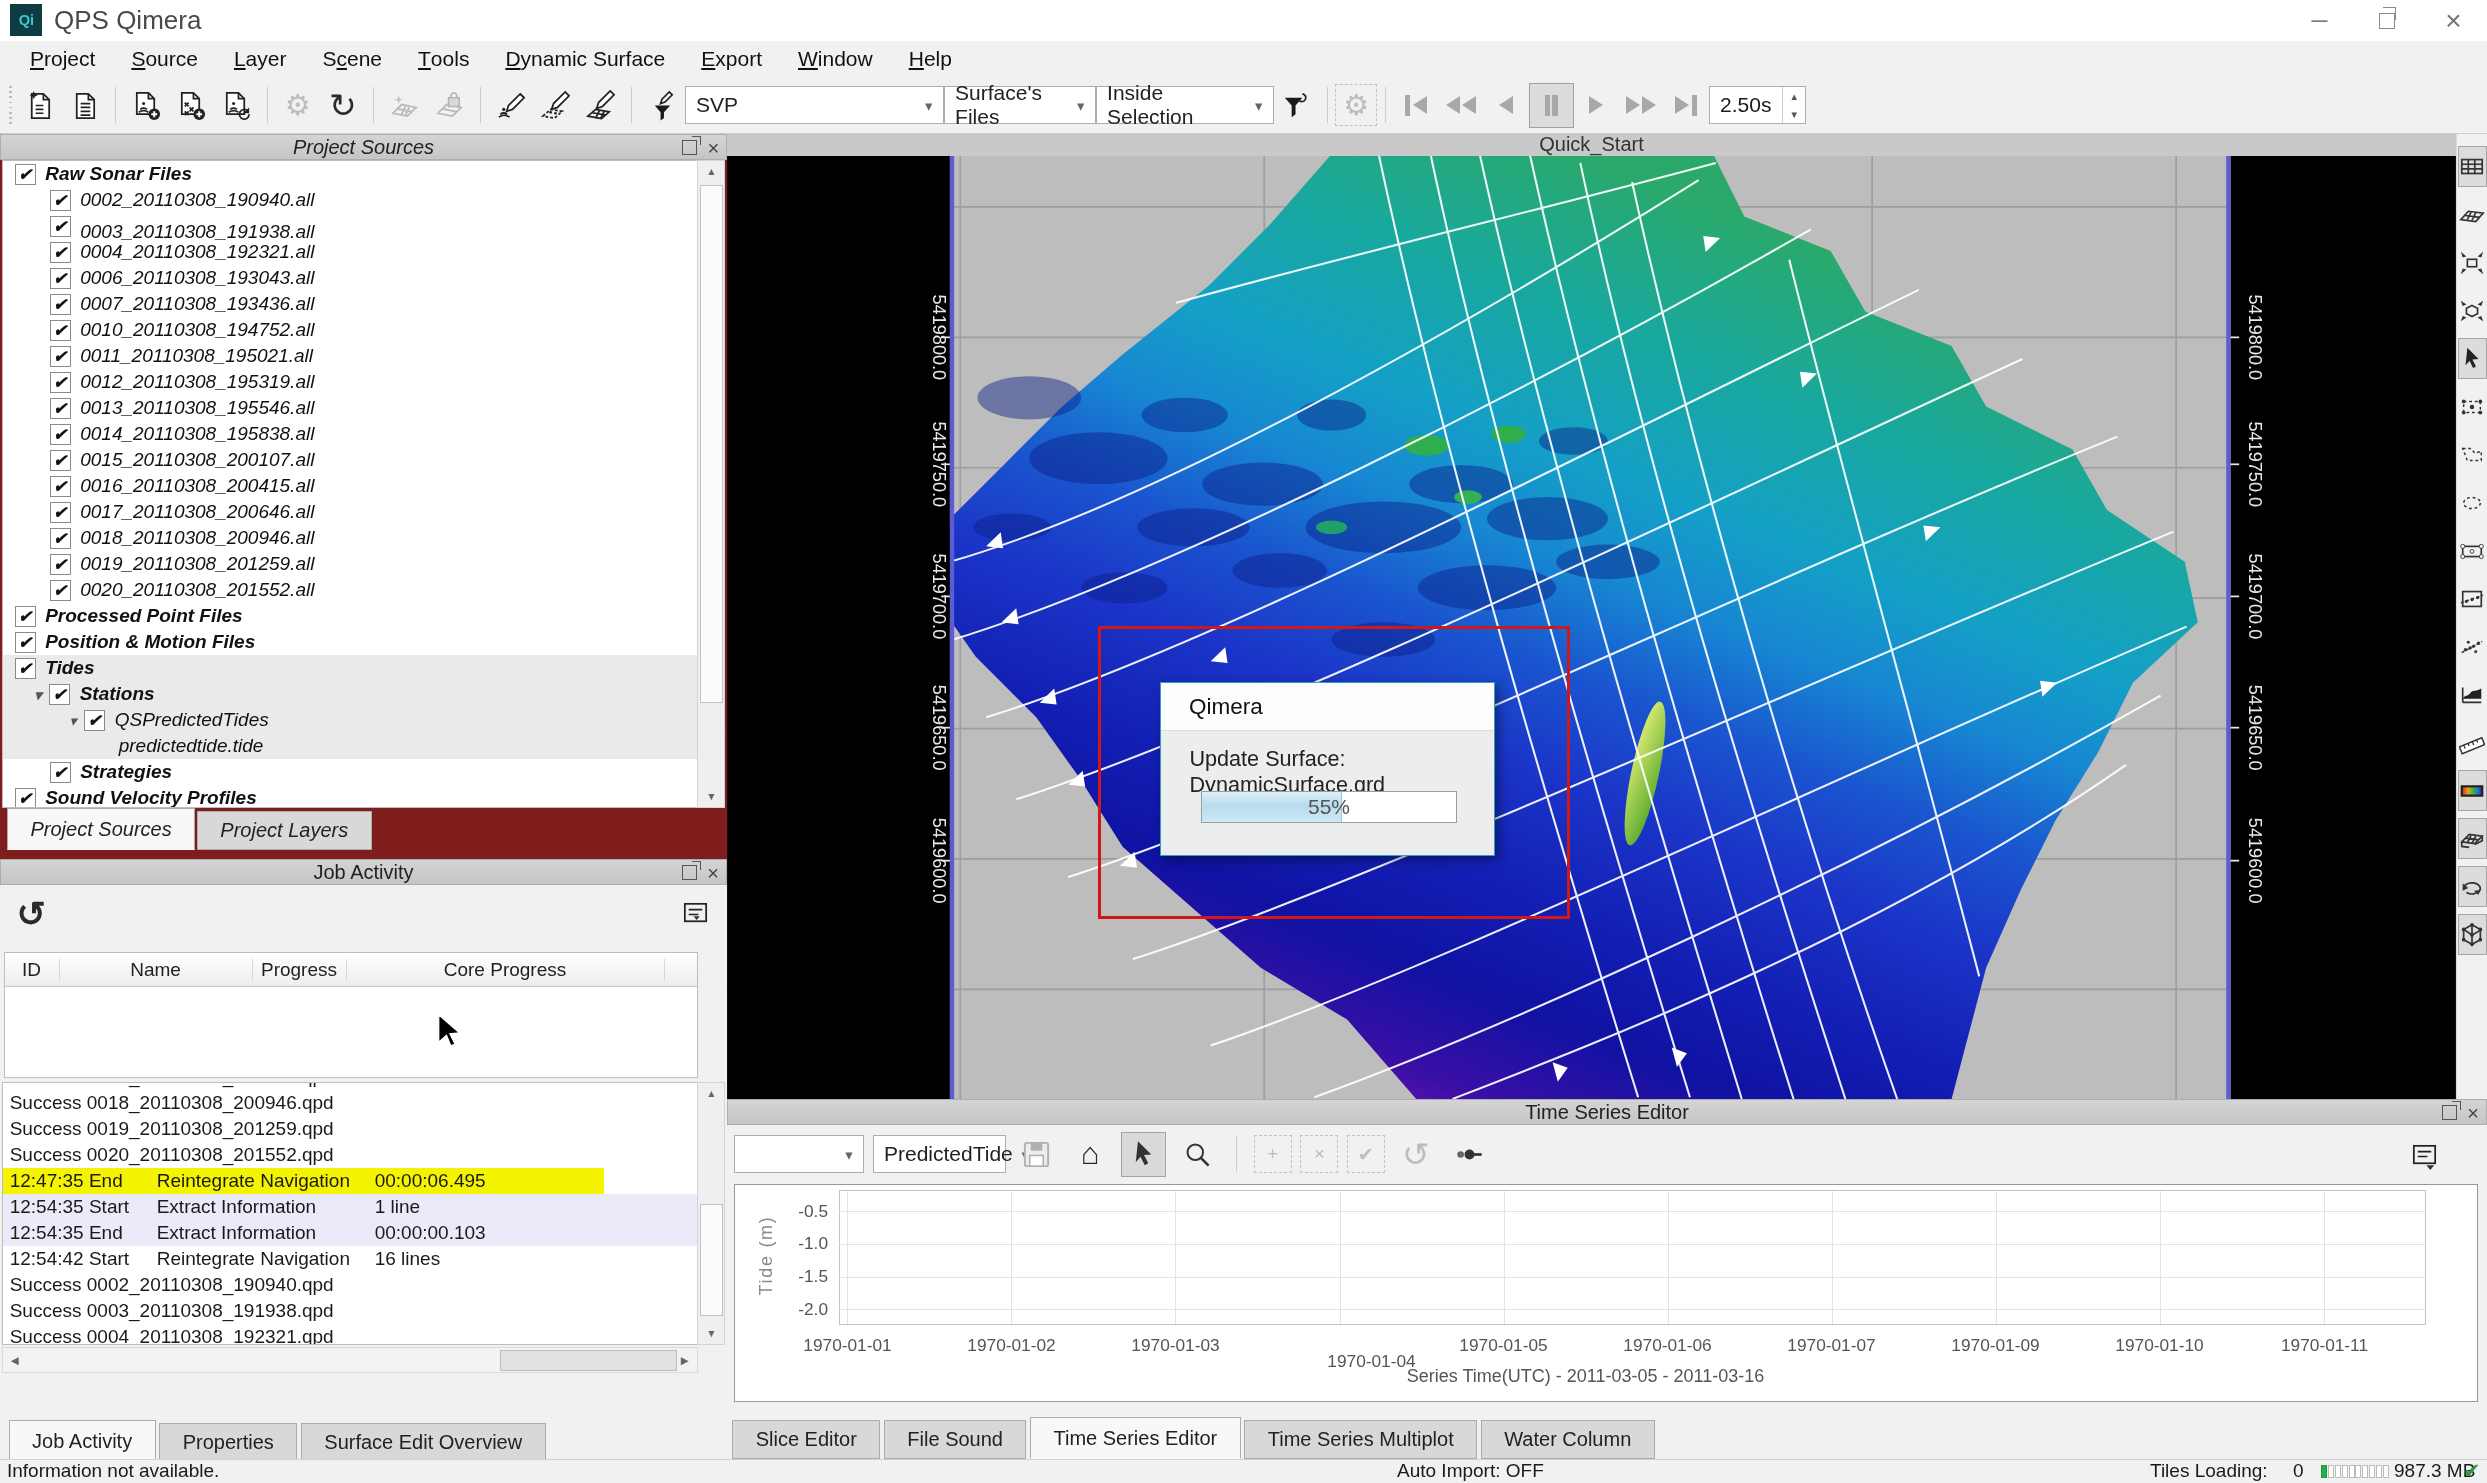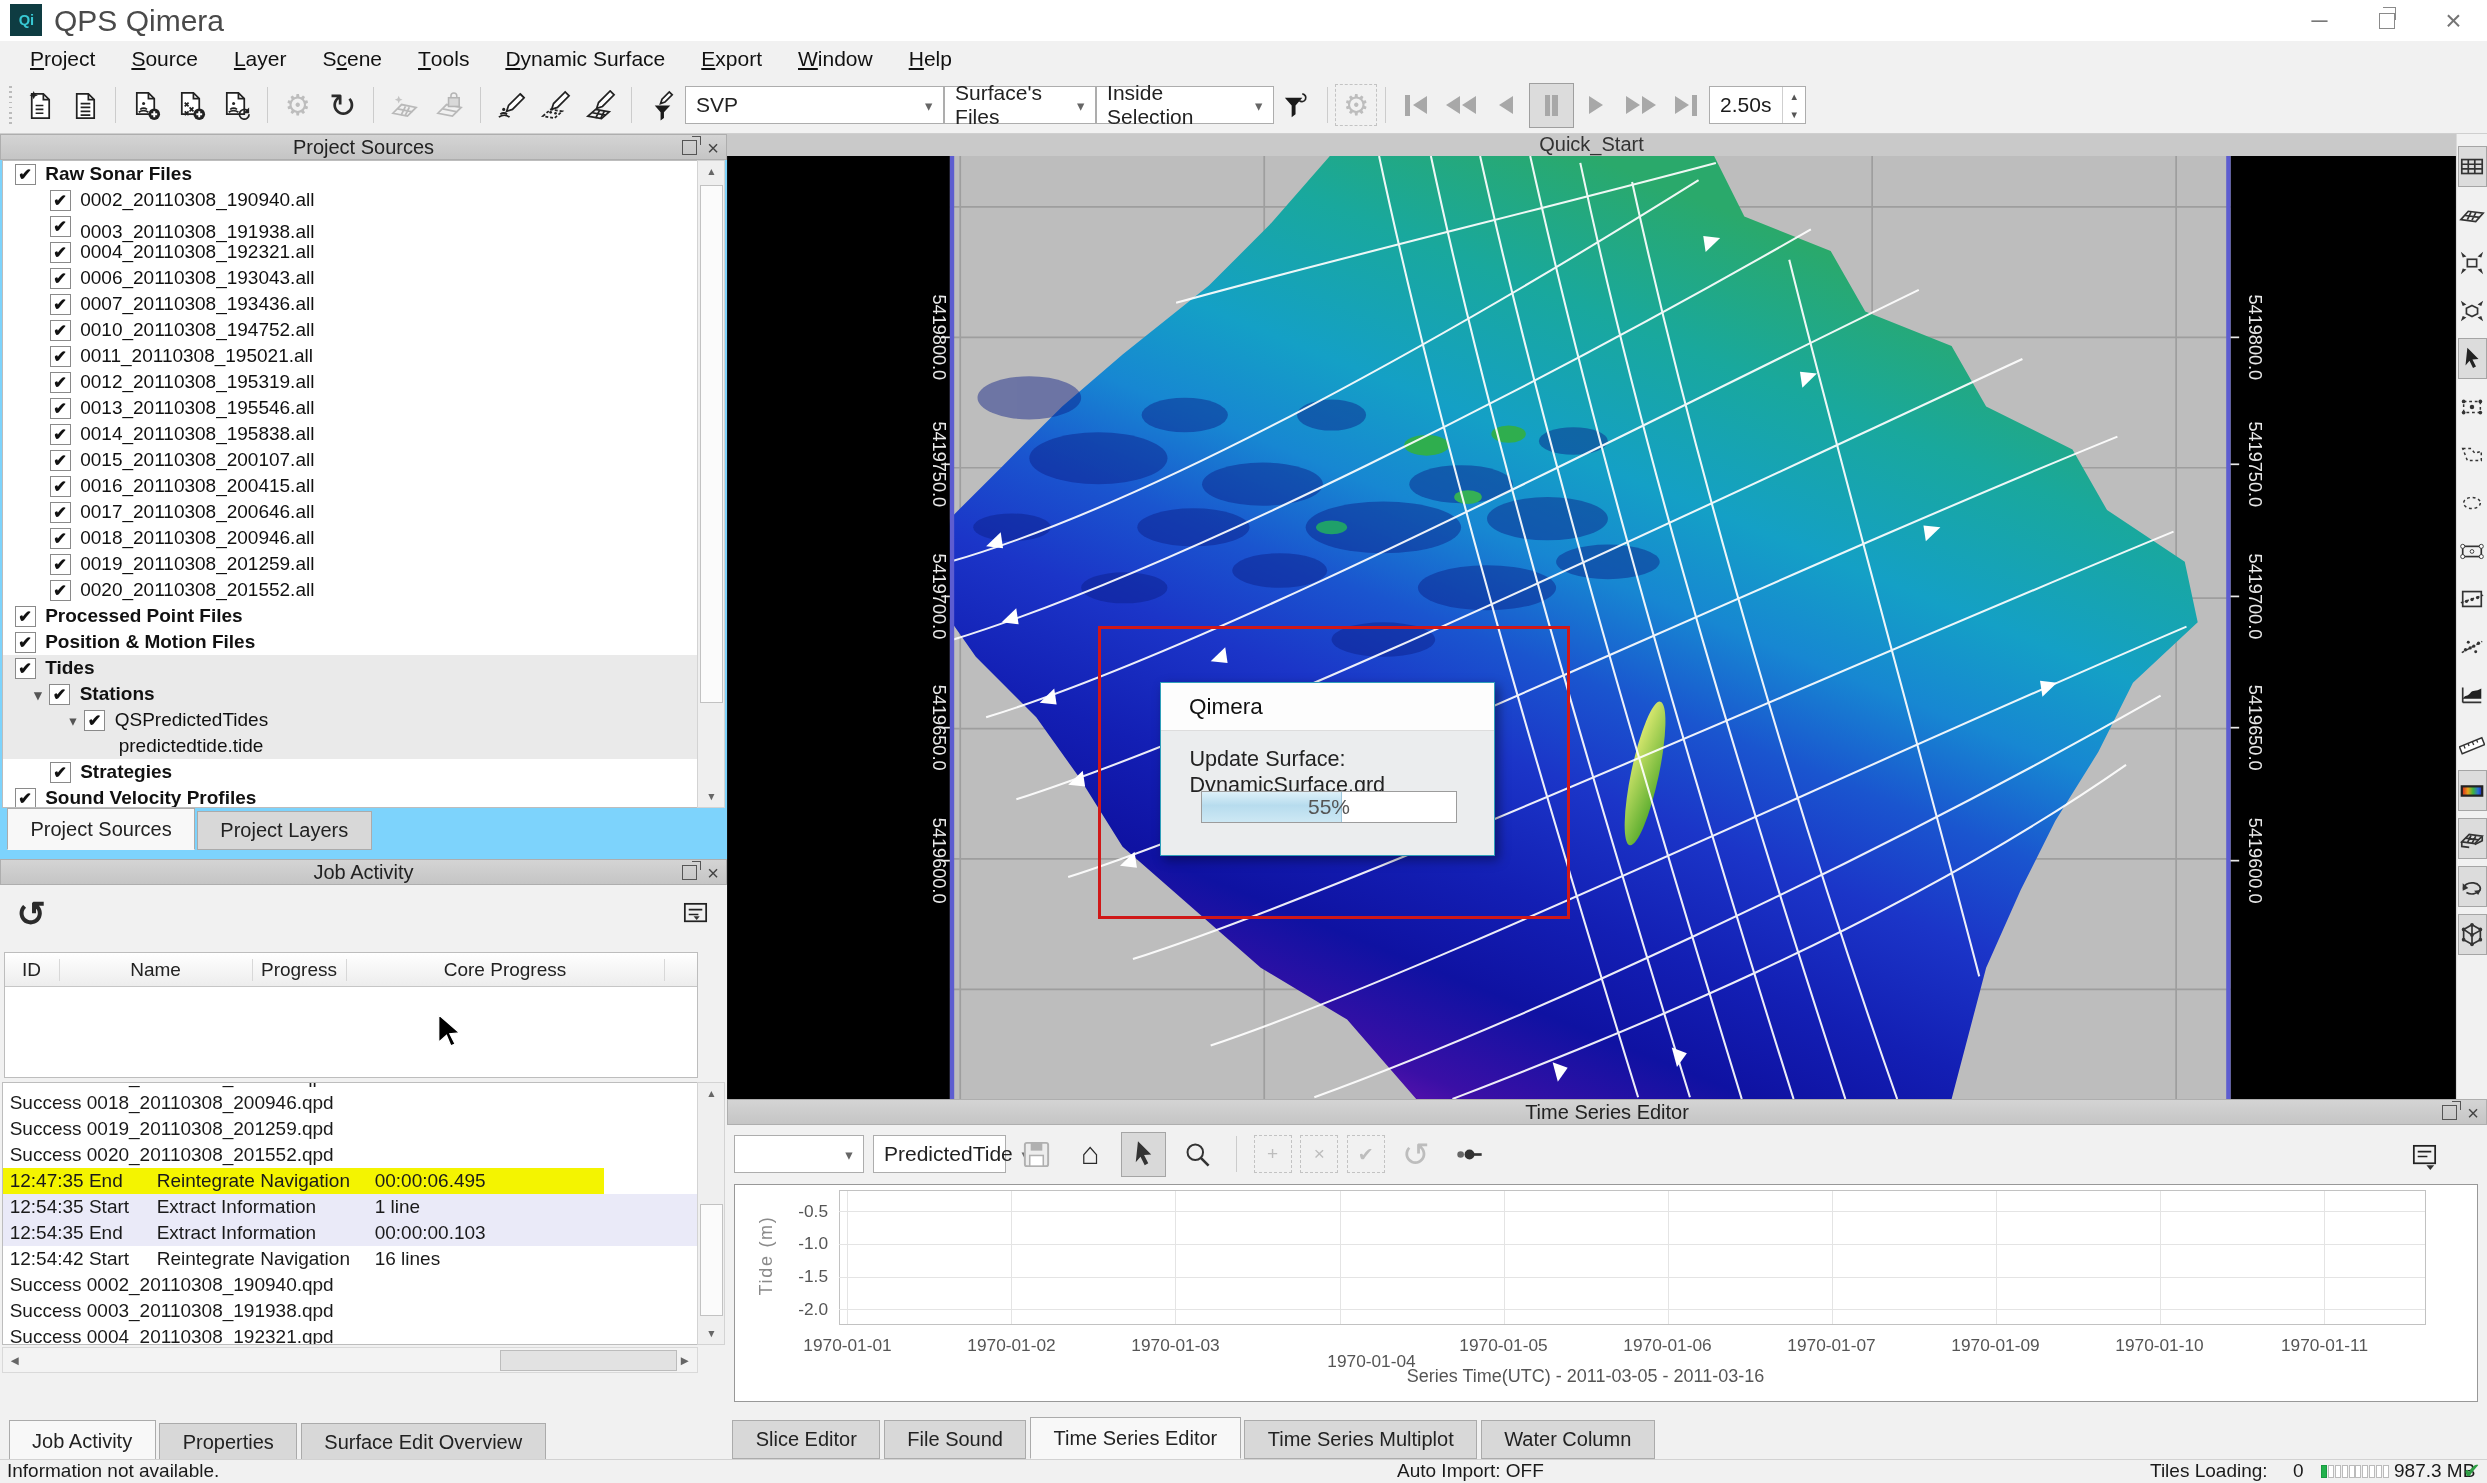--- a/index.html
+++ b/index.html
@@ -2,21 +2,21 @@
 <html style="font-size:14px"><head>
 <meta charset="utf-8">
 <style>
   html,body{margin:0;padding:0;}
   body{width:2487px;height:1484px;overflow:hidden;background:#f1f1f1;
        font-family:"Liberation Sans",sans-serif;color:#1a1a1a;position:relative;}
   
   #titlebar{left:0;top:0;width:2487px;height:41px;background:#ffffff;position:absolute;}
   #applogo{position:absolute;left:10.4px;top:4.3px;width:32px;height:32px;background:#0e3c42;
            color:#38c9d4;font-size:14.7px;font-weight:bold;display:flex;align-items:center;justify-content:center;}
-  #apptitle{position:absolute;left:54px;top:0;line-height:41px;font-size:30px;color:#4a4a4a;}
+  #apptitle{position:absolute;left:54px;top:0;line-height:41px;font-size:26px;color:#4a4a4a;}
   #winbtns{position:absolute;right:0;top:0;height:41px;display:flex;}
   .wbtn{width:67px;height:41px;display:flex;align-items:center;justify-content:center;color:#757575;font-size:22.5px;}
   .resticon{width:14px;height:14px;border:1.7px solid #8a8a8a;position:relative;background:#fff;}
   .resticon:before{content:"";position:absolute;left:3.5px;top:-7px;width:12px;height:12px;border:1.7px solid #8a8a8a;border-left:none;border-bottom:none;}
   
   #menubar{left:0;top:41px;width:2487px;height:36px;background:#f1f1f1;position:absolute;
            display:flex;align-items:center;padding-left:12px;font-size:21px;}
   .mitem{padding:0 18px;height:36px;display:flex;align-items:center;color:#111;}
   .mitem u{text-decoration:underline;}
   
@@ -49,21 +49,21 @@
   .dockhead{height:26px;background:linear-gradient(#d4d4d4,#c5c5c5);border:0.9px solid #aeaeae;
             display:flex;align-items:center;justify-content:center;font-size:20px;color:#222;position:relative;box-sizing:border-box;}
   .dockbtns{position:absolute;right:7px;top:1.7px;display:flex;gap:10.4px;align-items:center;height:22.5px;}
   .ficon{width:13px;height:13px;border:1.7px solid #555;position:relative;background:transparent;}
   .ficon:before{content:"";position:absolute;right:-5.2px;top:-5.2px;width:7.8px;height:7.8px;border:1.7px solid #555;border-left:none;border-bottom:none;}
   .xicon{font-size:20px;color:#444;line-height:22.5px;}
   .tab{height:39px;padding:0 22.5px;display:flex;align-items:center;font-size:20px;background:#d8d8d8;
        border:0.9px solid #ababab;color:#222;box-sizing:border-box;flex:none;}
   .tab.on{background:#f8f8f8;border-bottom:0.9px solid #f8f8f8;height:42px;}
   
-  #ps-dock{left:0;top:134px;width:727px;height:756px;position:absolute;background:#7dd3fc;}
+  #ps-dock{left:0;top:134px;width:727px;height:756px;position:absolute;background:#7f1d1d;font-style:italic;}
   #tree{position:absolute;top:26px;left:1.7px;width:696px;height:648px;background:#fff;border:0.9px solid #bdbdbd;overflow:hidden;box-sizing:border-box;}
   .trow{height:26px;display:flex;align-items:center;font-size:19px;color:#111;}
   .trow.hl{background:#eaeaea;}
   .trow.b{font-weight:bold;}
   .exp{width:22.5px;color:#555;font-size:14.7px;text-align:center;flex:none;}
   .cb{width:19px;height:19px;border:1.7px solid #8a8a8a;background:#fff;margin-right:9.5px;flex:none;
       display:flex;align-items:center;justify-content:center;font-size:16.4px;font-weight:bold;color:#111;line-height:1;}
   .vscroll{position:absolute;width:28px;background:#efefef;border:0.9px solid #d3d3d3;box-sizing:border-box;}
   .vscroll .sa{position:absolute;left:0;width:100%;height:21px;display:flex;align-items:center;justify-content:center;font-size:10.4px;color:#666;}
   .vscroll .thumb{position:absolute;left:1.7px;width:22.5px;background:#fbfbfb;border:0.9px solid #c2c2c2;box-sizing:border-box;}

